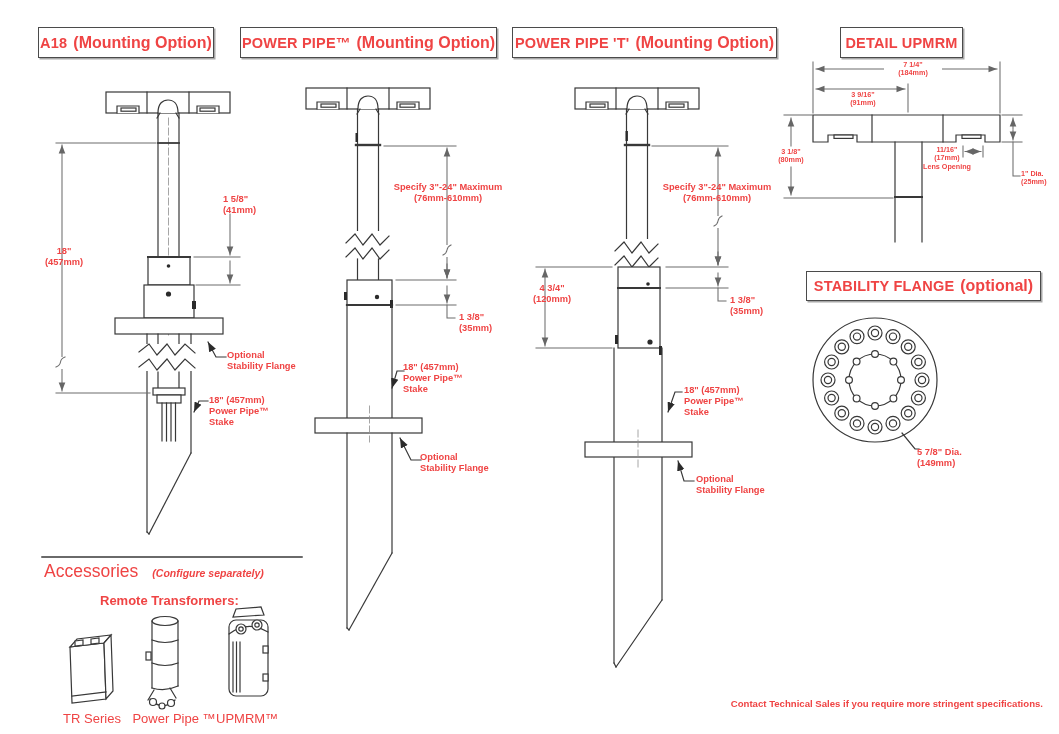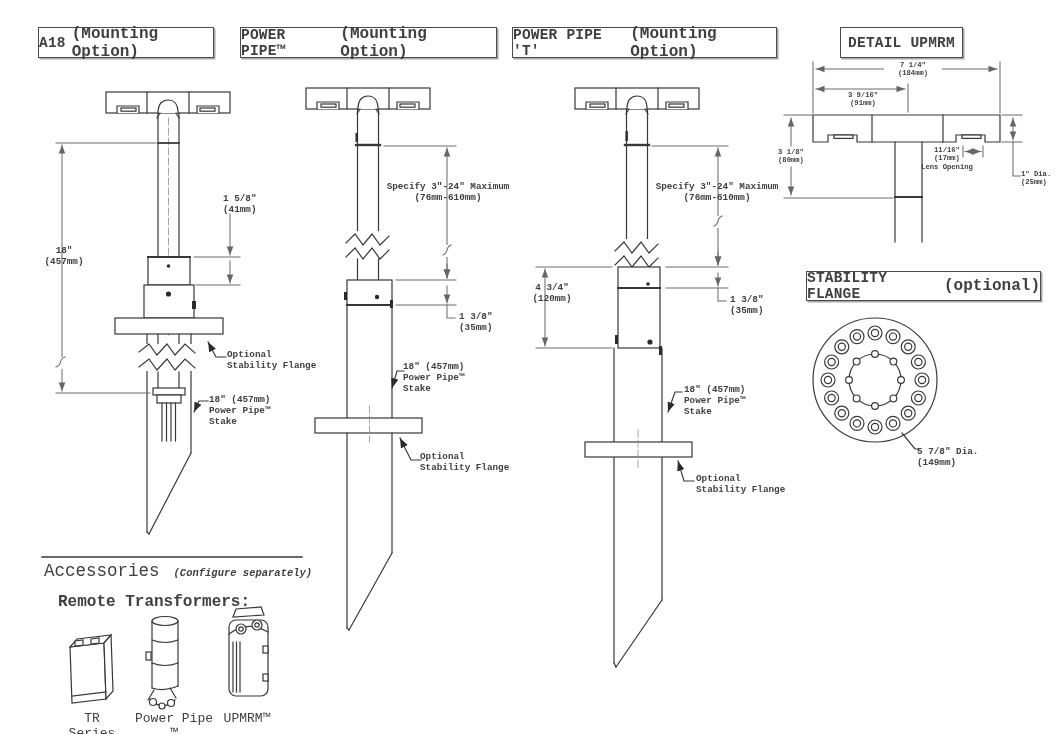--- a/index.html
+++ b/index.html
@@ -1,33 +1,33 @@
 <!DOCTYPE html>
 <html><head>
 <meta charset="utf-8">
 <style>
   html,body{margin:0;padding:0;background:#fff;}
   .page{position:relative;width:1059px;height:734px;background:#fff;overflow:hidden;
-        font-family:Liberation Mono, monospace;color:#404040;}
+        font-family:Liberation Sans, sans-serif;color:#ef4444;}
   svg.art{position:absolute;left:0;top:0;}
   .g-draw{stroke:#383838;stroke-width:1.2;fill:none;stroke-linecap:square;stroke-linejoin:miter;}
   .dims{stroke:#6d6d6d;stroke-width:1.05;}
   .wh{fill:#fff;stroke:none;}
   .fl{fill:#2b2b2b;stroke:none;}
   .dash{stroke:#8f8f8f;stroke-width:.8;stroke-dasharray:7 3;}
   .hdr{position:absolute;border:1.7px solid #4b4b4b;background:#fff;display:flex;
        align-items:center;justify-content:center;gap:6px;box-shadow:1.5px 1.5px 0 #a8a8a8;}
   .hdr .t{font-weight:bold;font-size:14.5px;letter-spacing:.2px;}
   .hdr .s{font-weight:bold;font-size:16px;}
   .lbl{position:absolute;font-weight:bold;font-size:9.3px;line-height:10.8px;white-space:pre-line;}
   .ctr{text-align:center;}
   .tiny{font-size:7.2px;line-height:8.4px;}
   .acc-title{position:absolute;font-size:17.5px;display:flex;align-items:baseline;gap:14px;}
   .acc-note{font-style:italic;font-weight:bold;font-size:10.5px;}
-  .acc-sub{position:absolute;font-weight:bold;font-size:16px;}
+  .acc-sub{position:absolute;font-weight:bold;font-size:13px;margin-left:42px;}
   .item-lbl{position:absolute;font-size:13px;text-align:center;}
   .footer{position:absolute;font-weight:bold;font-size:9.6px;line-height:13.5px;text-align:right;}
 </style>
 </head>
 <body>
 
 <div class="page">
 
   <svg class="art" width="1059" height="734" viewBox="0 0 1059 734">
     <defs>
@@ -365,15 +365,16 @@
   <div class="acc-title" style="left:44px;top:561px">
     <span>Accessories</span>
     <span class="acc-note">(Configure separately)</span>
   </div>
   <div class="acc-sub" style="left:58px;top:593px">Remote Transformers:</div>
   <div class="item-lbl" style="left:60px;top:711px;width:64px">TR Series</div>
   <div class="item-lbl" style="left:130px;top:711px;width:88px">Power Pipe ™</div>
   <div class="item-lbl" style="left:216px;top:711px;width:62px">UPMRM™</div>
 
   <div class="footer" style="left:600px;top:697px;width:443px">
+    <div>Contact Technical Sales if you require more stringent specifications.</div>
   </div>
 
 </div>
 
 </body></html>

